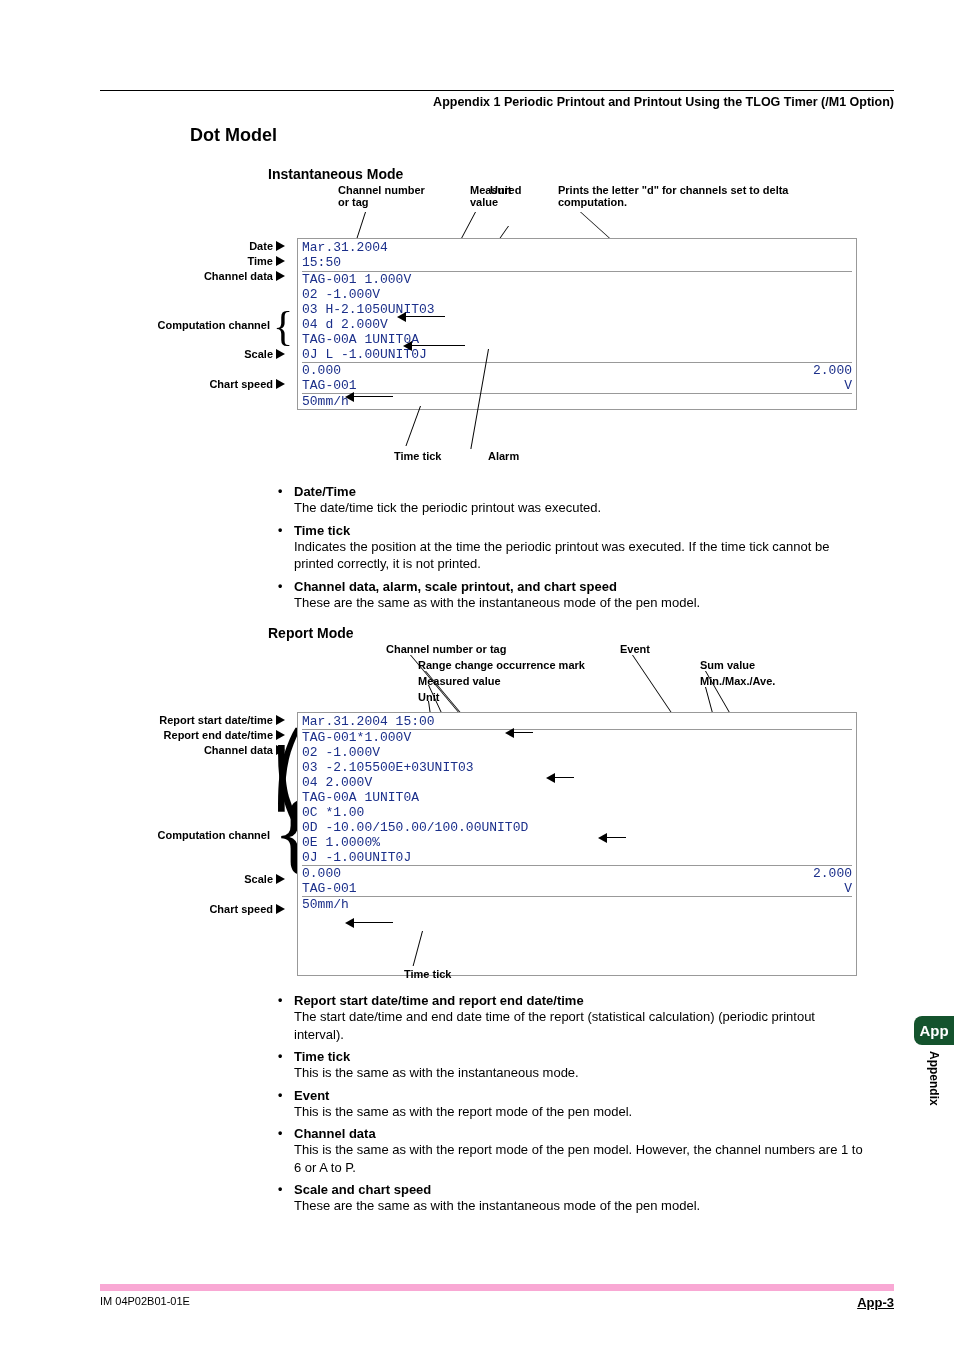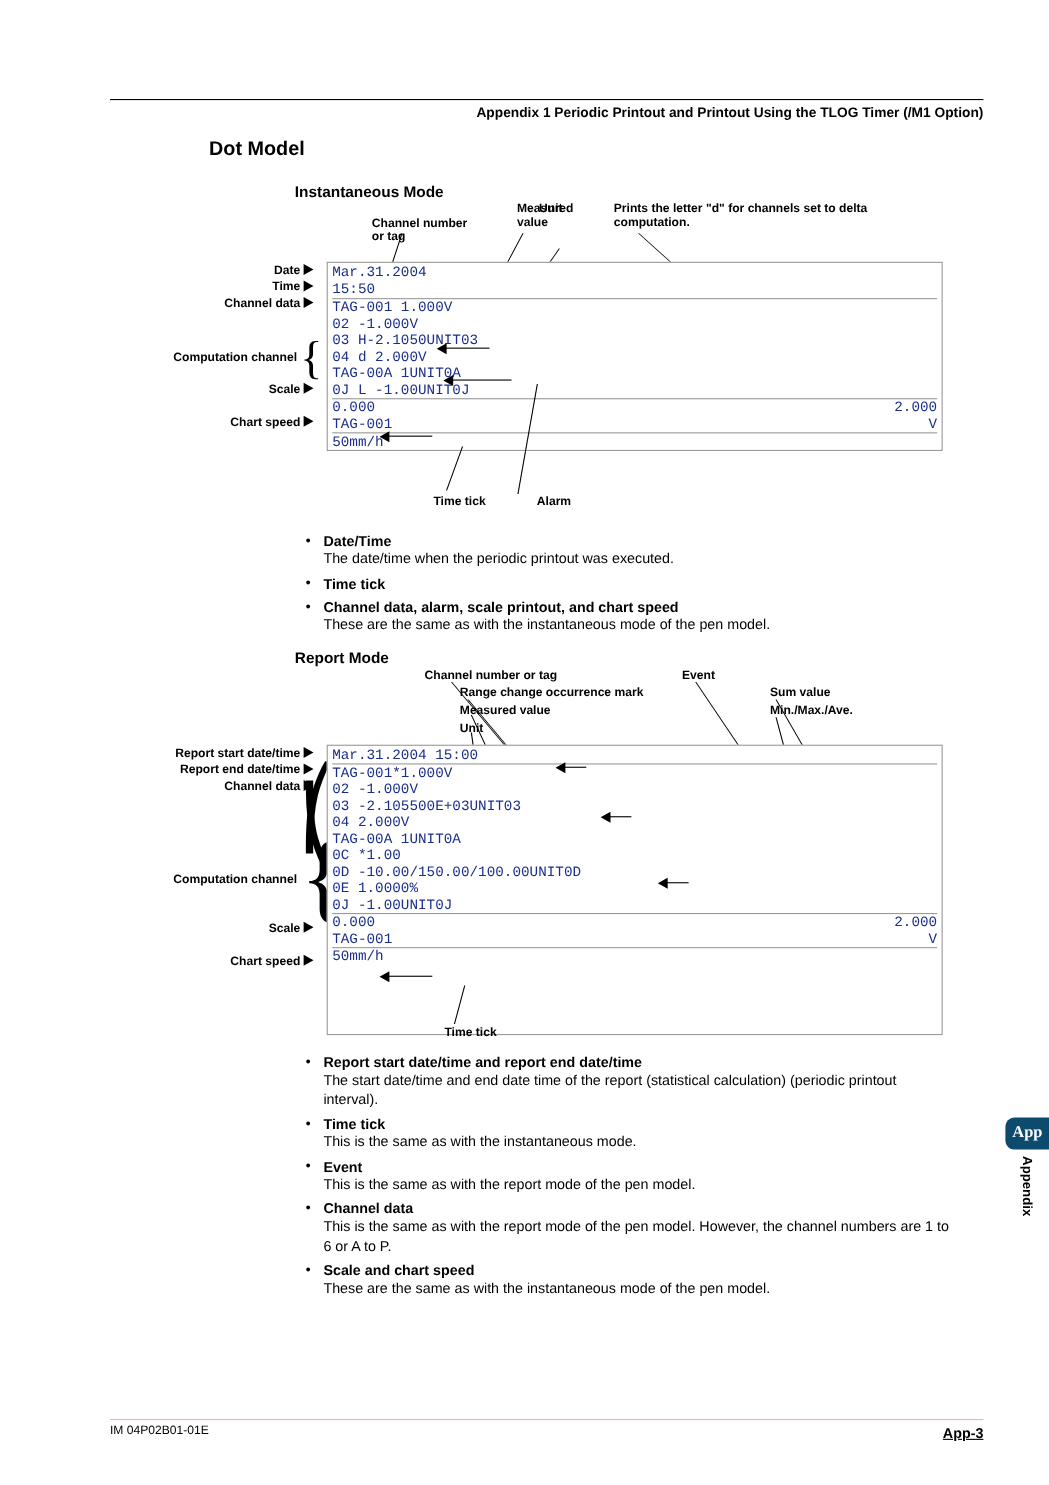--- a/index.html
+++ b/index.html
@@ -104,58 +104,57 @@
   .desc-block .title { font-weight:bold; font-size:13px; }
   .desc-block .body { margin-left:16px; font-size:13px; line-height:1.35; }
   .side-tab {
     position:absolute;
     right:0;
     top:1016px;
     width:40px;
     text-align:center;
   }
   .side-tab .bubble{
-    background:#0c4a6e; color:#fff;
+    background:#14532d; color:#fff;
     border-radius:8px 0 0 8px;
     padding:6px 4px;
     font-size:15px;
     font-weight:bold;
-    font-family:Liberation Serif, serif;
   }
   .side-tab .vert{
     writing-mode:vertical-rl;
     font-weight:bold;
     font-size:12px;
     margin:6px auto 0;
   }
   .footer {
     position:absolute;
     left:100px; right:60px;
     bottom:40px;
-    border-top:1px solid #f9a8d4;
+    border-top:7px solid #f9a8d4;
     padding-top:4px;
     font-size:11px;
     display:flex;
     justify-content:space-between;
   }
   .footer .pg { font-weight:bold; font-size:13px;text-decoration:underline; }
 </style>
 </head>
 <body>
 
 <div class="header-rule"></div>
 <div class="running-head">Appendix 1  Periodic Printout and Printout Using the TLOG Timer (/M1 Option)</div>
 
 <h2 class="section">Dot Model</h2>
 
 <h3 class="mode">Instantaneous Mode</h3>
 
 <div class="figure" style="height:290px;">
 
-  <div class="top-labels" style="left:218px; top:0; width:110px; white-space:pre-line;margin-top:13px;">Channel number
+  <div class="top-labels" style="left:218px; top:0; width:110px; white-space:pre-line;">Channel number
 or tag</div>
   <div class="top-labels" style="left:350px; top:0; width:70px; white-space:pre-line;">Measured
 value</div>
   <div class="top-labels" style="left:370px; top:30;">Unit</div>
   <div class="top-labels" style="left:438px; top:0; width:300px;">Prints the letter "d" for channels set to delta computation.</div>
 
   <div style="position:absolute; left:245px; top:28px; width:1px; height:55px; background:#000; transform:skewX(-18deg); transform-origin:top;"></div>
   <div style="position:absolute; left:355px; top:28px; width:1px; height:55px; background:#000; transform:skewX(-28deg); transform-origin:top;"></div>
   <div class="callout-head-down" style="left:320px; top:76px;"></div>
   <div style="position:absolute; left:388px; top:42px; width:1px; height:42px; background:#000; transform:skewX(-35deg); transform-origin:top;"></div>
@@ -211,27 +210,28 @@
   <div style="position:absolute; left:368px; top:165px; width:1px; height:100px; background:#000; transform:skewX(-10deg); transform-origin:top;"></div>
   <div class="bottom-label" style="left:368px; top:266px;">Alarm</div>
 </div>
 
 <div class="desc-block">
   <div class="item">
     <div class="bullet-row">
         <span class="bul">•</span>
         <span class="title">Date/Time</span>
       </div>
-    <div class="body">The date/time when the periodic printout was executed.</div>
+    <div class="body">The date/time tick the periodic printout was executed.</div>
   </div>
   <div class="item">
     <div class="bullet-row">
         <span class="bul">•</span>
         <span class="title">Time tick</span>
       </div>
+    <div class="body">Indicates the position at the time the periodic printout was executed. If the time tick cannot be printed correctly, it is not printed.</div>
   </div>
   <div class="item">
     <div class="bullet-row">
         <span class="bul">•</span>
         <span class="title">Channel data, alarm, scale printout, and chart speed</span>
       </div>
     <div class="body">These are the same as with the instantaneous mode of the pen model.</div>
   </div>
 </div>
 

